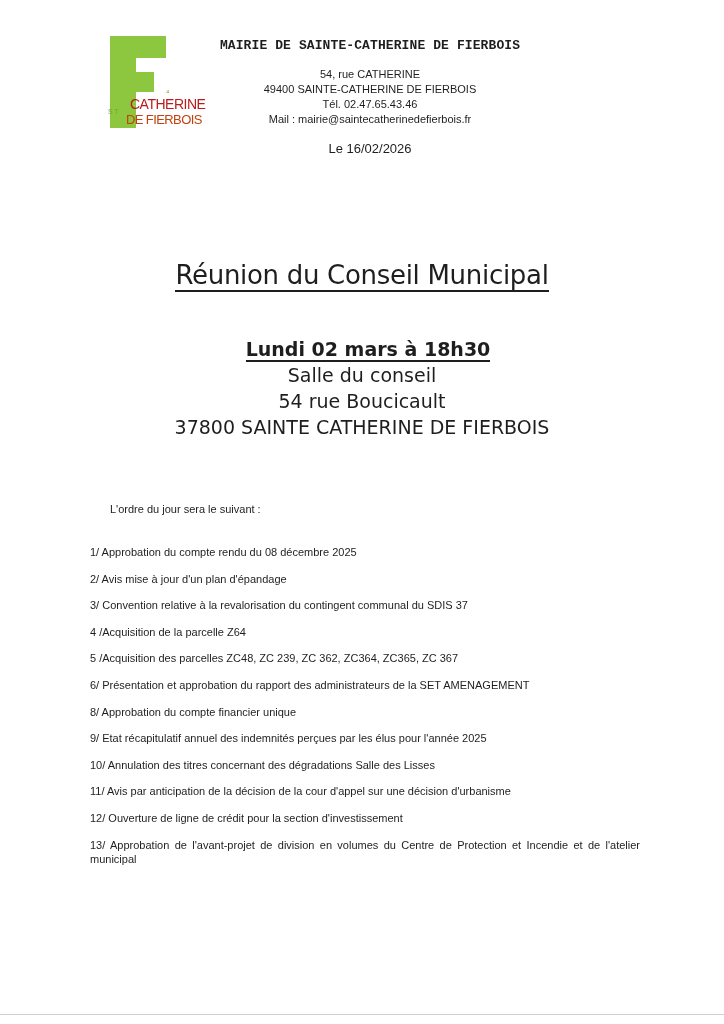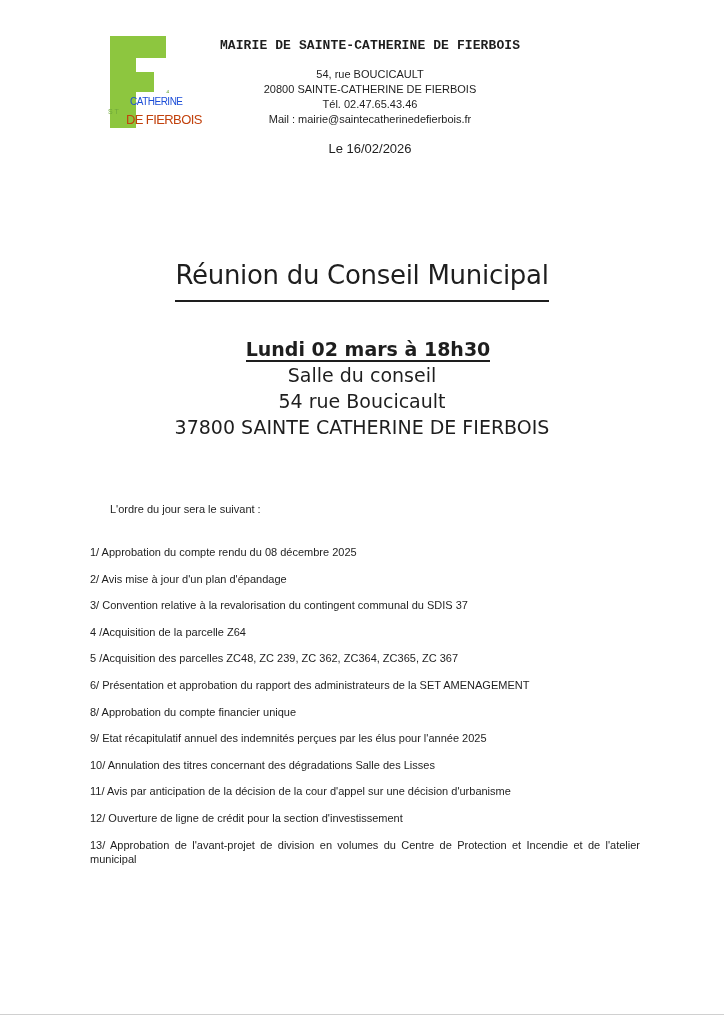--- a/index.html
+++ b/index.html
@@ -8,37 +8,37 @@
     font-family: "Liberation Sans", sans-serif; color: #1e1e1e;
   }
   .page { position: absolute; inset: 0; }
 
   
   .logo { position: absolute; left: 106px; top: 36px; width: 100px; height: 96px; }
   .logo .bar-v { position: absolute; left: 4px; top: 0; width: 26px; height: 92px; background: #8dc63f; }
   .logo .bar-h1 { position: absolute; left: 4px; top: 0; width: 56px; height: 22px; background: #8dc63f; }
   .logo .bar-h2 { position: absolute; left: 4px; top: 36px; width: 44px; height: 20px; background: #8dc63f; }
   .logo .st { position: absolute; left: 2px; top: 72px; font-size: 7px; color: #6fa83a; line-height: 8px; }
-  .logo .l1 { position: absolute; left: 24px; top: 60px; font-family: "Liberation Sans", sans-serif; font-size: 10px; color: #1d4ed8; letter-spacing: -0.5px; background: rgba(255,255,255,0.0); }
+  .logo .l1 { position: absolute; left: 24px; top: 60px; font-family: "Liberation Sans", sans-serif; font-size: 14px; color: #b91c1c; letter-spacing: -0.5px; background: rgba(255,255,255,0.0); }
   .logo .l2 { position: absolute; left: 20px; top: 76px; font-family: Liberation Sans, sans-serif; font-size: 13px; color: #c2410c; letter-spacing: -0.6px; }
   .logo .tick { position: absolute; left: 60px; top: 52px; font-size: 8px; color: #6fa83a; }
 
   
   .header { position: absolute; left: 200px; top: 38px; width: 340px; text-align: center; }
   .header .mairie { font-weight: bold; font-size: 13px; letter-spacing: 0.1px; font-family: Liberation Mono, monospace; }
   .header .addr { font-size: 11px; line-height: 15px; margin-top: 14px; }
   .header .contact { font-size: 11px; line-height: 15px; }
   .header .date { font-size: 13px; margin-top: 14px; }
 
   
   .title {
     position: absolute; left: 0; width: 724px; top: 260px; text-align: center;
     font-family: "DejaVu Sans", sans-serif; font-size: 26px; letter-spacing: -0.3px;
   }
-  .title span { border-bottom: 2px solid #1e1e1e; padding-bottom: 10px; }
+  .title span { border-bottom: 2px solid #1e1e1e; padding-bottom: 0; }
 
   .meeting { position: absolute; left: 0; width: 724px; top: 336px; text-align: center;
     font-family: "DejaVu Sans", sans-serif; font-size: 19px; line-height: 26px; }
   .meeting .when { font-weight: bold; padding-left: 12px; }
   .meeting .when span { border-bottom: 2px solid #1e1e1e; }
 
   
   .intro { position: absolute; left: 90px; top: 503px; font-size: 11px; padding-left: 20px; }
   .agenda { position: absolute; left: 90px; top: 545px; width: 550px; margin: 0; padding: 0; list-style: none; font-size: 11px; }
   .agenda li { height: 26.6px; line-height: 14px; }
@@ -57,22 +57,22 @@
     <div class="bar-h2"></div>
     <div class="tick">⁴</div>
     <div class="st">S T</div>
     <div class="l1">CATHERINE</div>
     <div class="l2">DE FIERBOIS</div>
   </div>
 
   <div class="header">
     <div class="mairie">MAIRIE DE SAINTE-CATHERINE DE FIERBOIS</div>
     <div class="addr">
-      <div>54, rue BOUCICAULT</div>
-      <div>20800 SAINTE-CATHERINE DE FIERBOIS</div>
+      <div>54, rue CATHERINE</div>
+      <div>49400 SAINTE-CATHERINE DE FIERBOIS</div>
     </div>
     <div class="contact">
       <div>Tél.   02.47.65.43.46</div>
       <div>Mail : mairie@saintecatherinedefierbois.fr</div>
     </div>
     <div class="date">Le 16/02/2026</div>
   </div>
 
   <div class="title"><span>Réunion du Conseil Municipal</span></div>
 

